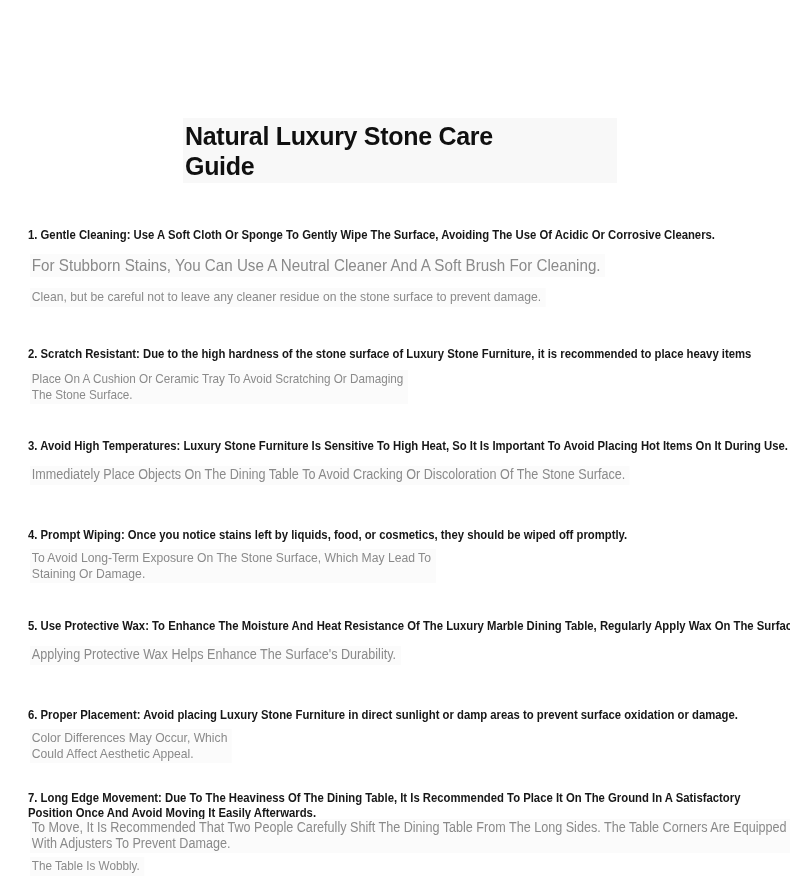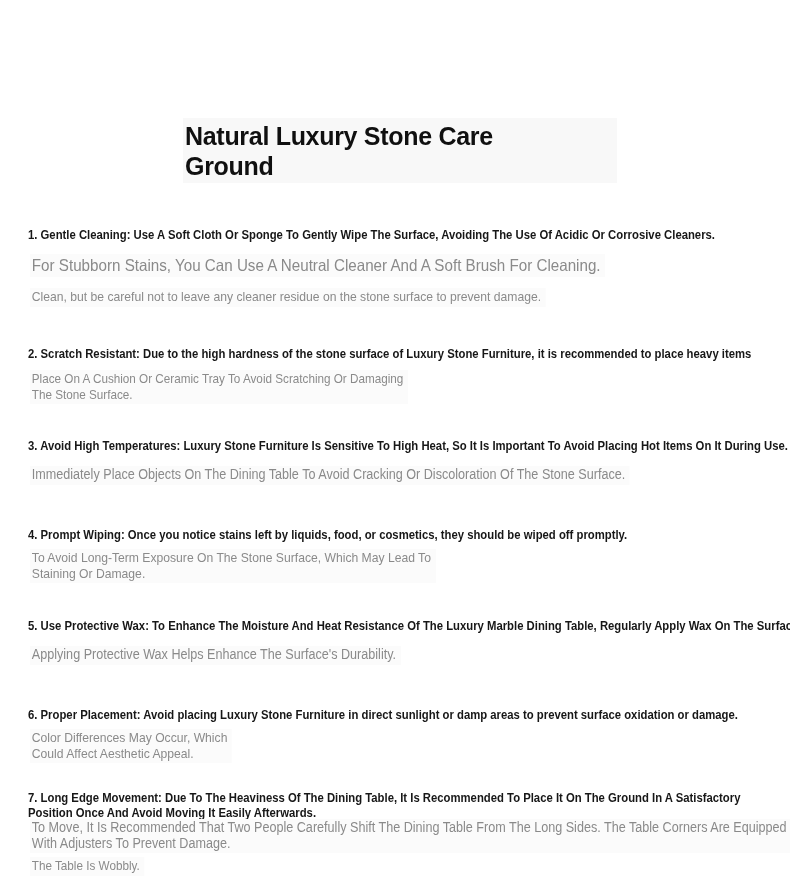--- a/index.html
+++ b/index.html
@@ -59,21 +59,21 @@
   .y-s7 { top: 819px; }
   .y-n7 { top: 857px; }
 </style>
 </head>
 <body>
 
 <div id="page">
 
   <div class="title-hl"></div>
   <h1 class="page-title">Natural Luxury Stone Care
-Ground</h1>
+Guide</h1>
 
   <p class="h y-h1">1. Gentle Cleaning: Use A Soft Cloth Or Sponge To Gently Wipe The Surface, Avoiding The Use Of Acidic Or Corrosive Cleaners.</p>
   <p class="s fs-lg y-s1">For Stubborn Stains, You Can Use A Neutral Cleaner And A Soft Brush For Cleaning.</p>
   <p class="s fs-135 y-n1">Clean, but be careful not to leave any cleaner residue on the stone surface to prevent damage.</p>
 
   <p class="h y-h2">2. Scratch Resistant: Due to the high hardness of the stone surface of Luxury Stone Furniture, it is recommended to place heavy items</p>
   <p class="s fs-13 y-s2">Place On A Cushion Or Ceramic Tray To Avoid Scratching Or Damaging
 The Stone Surface.</p>
 
   <p class="h y-h3">3. Avoid High Temperatures: Luxury Stone Furniture Is Sensitive To High Heat, So It Is Important To Avoid Placing Hot Items On It During Use.</p>

